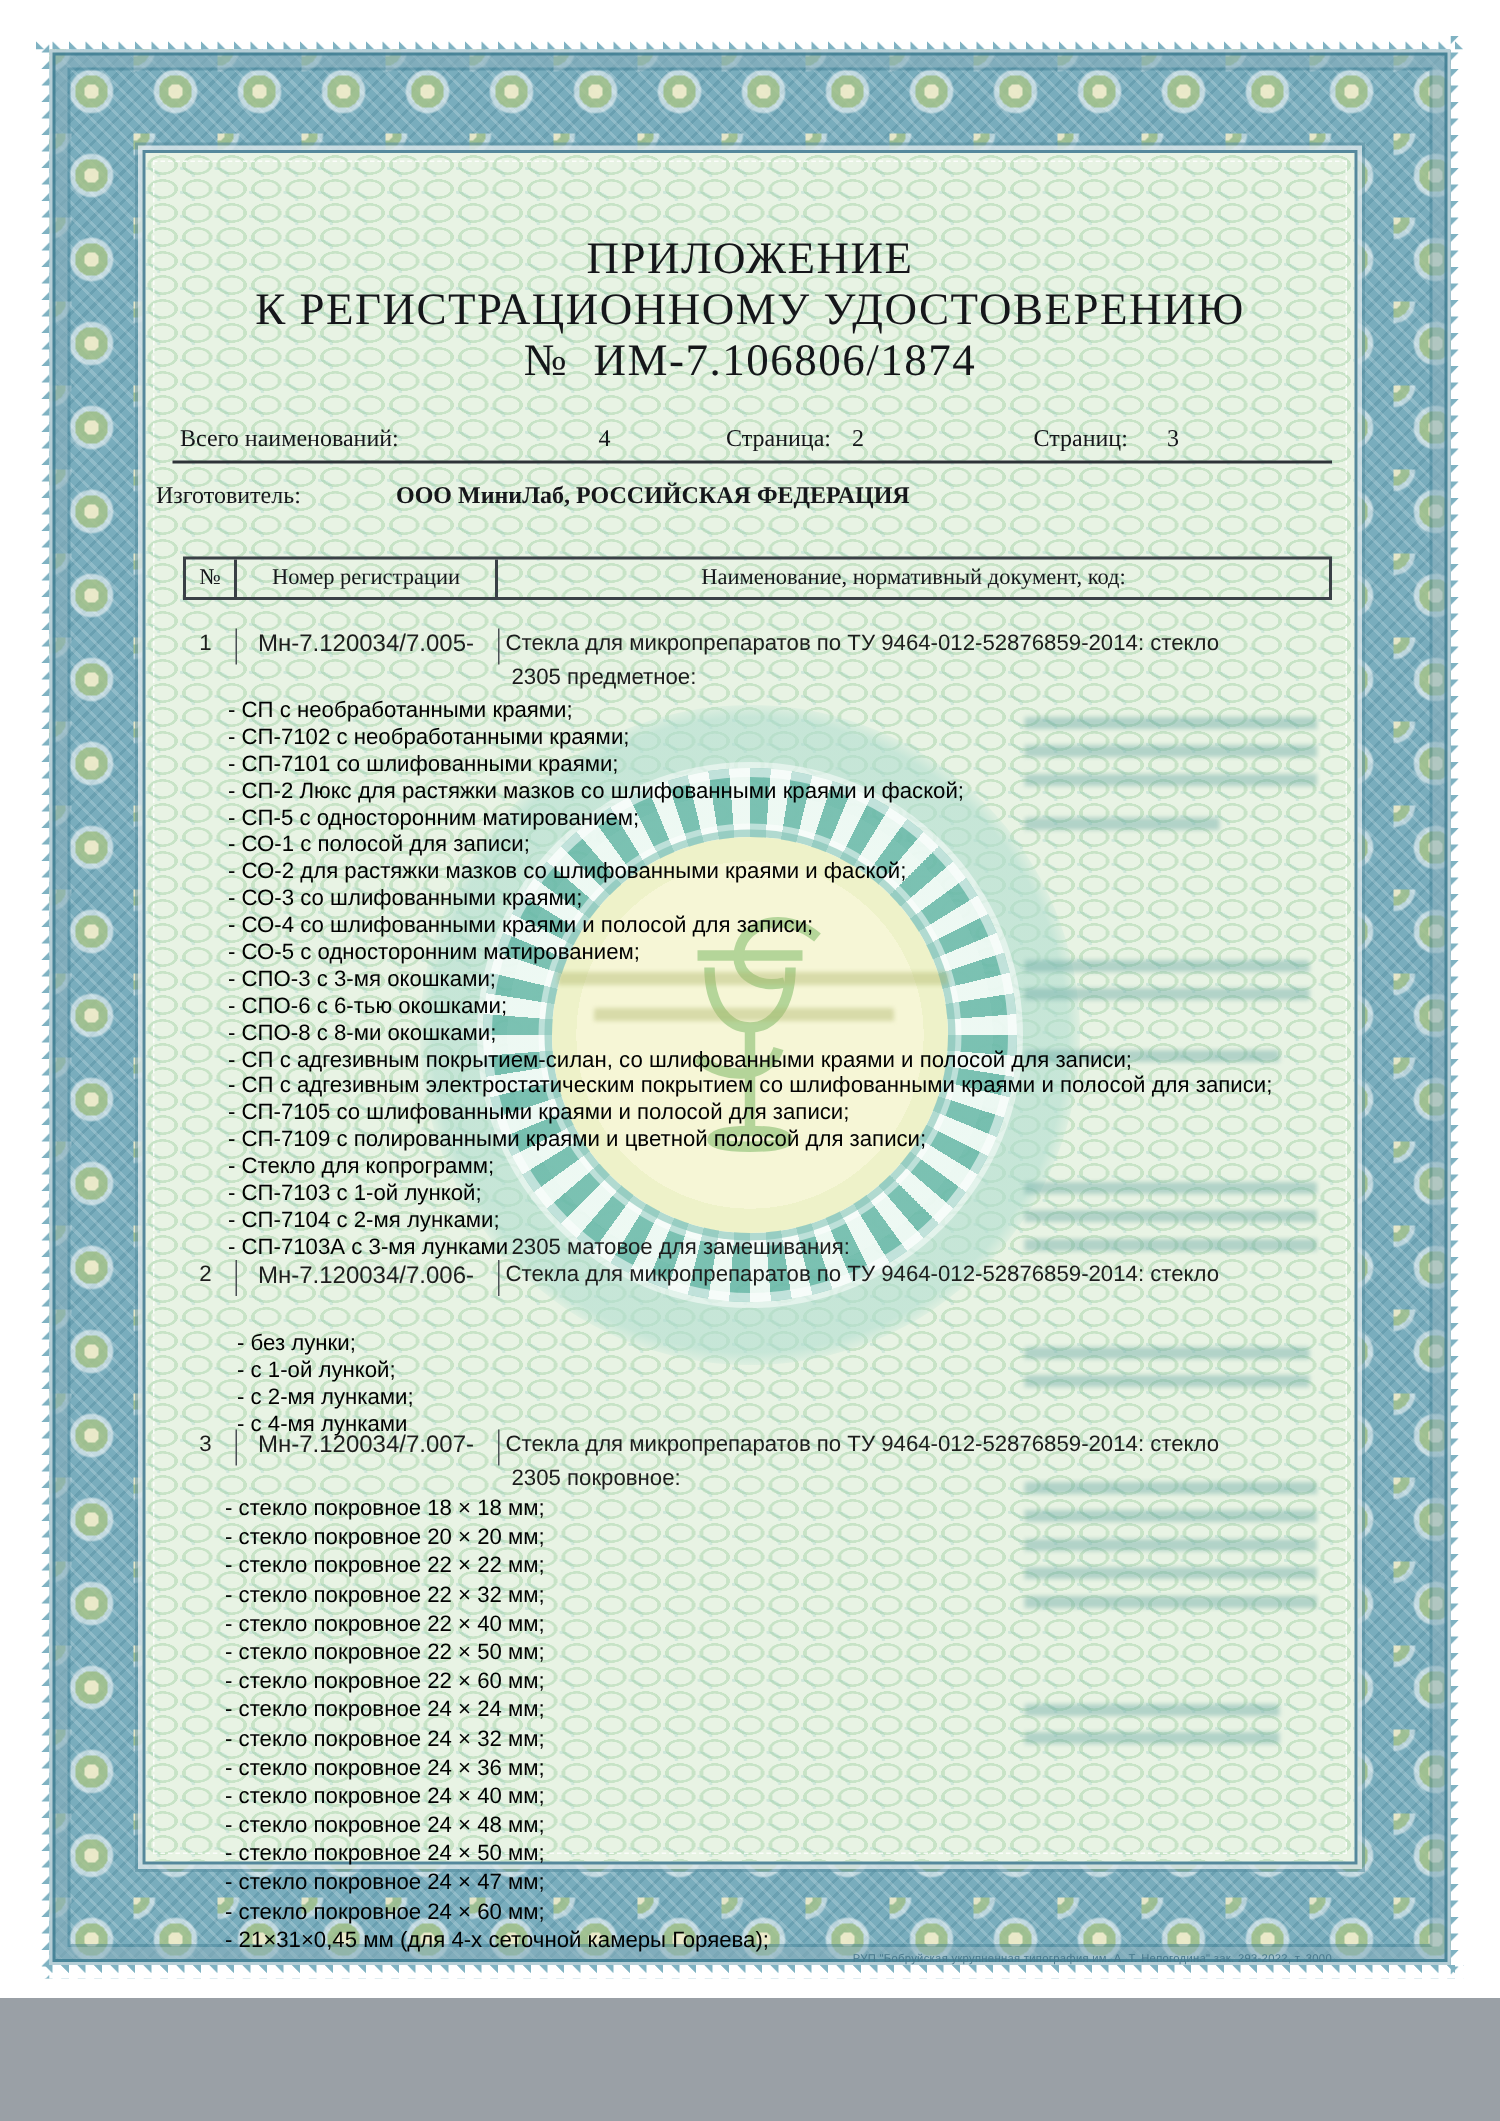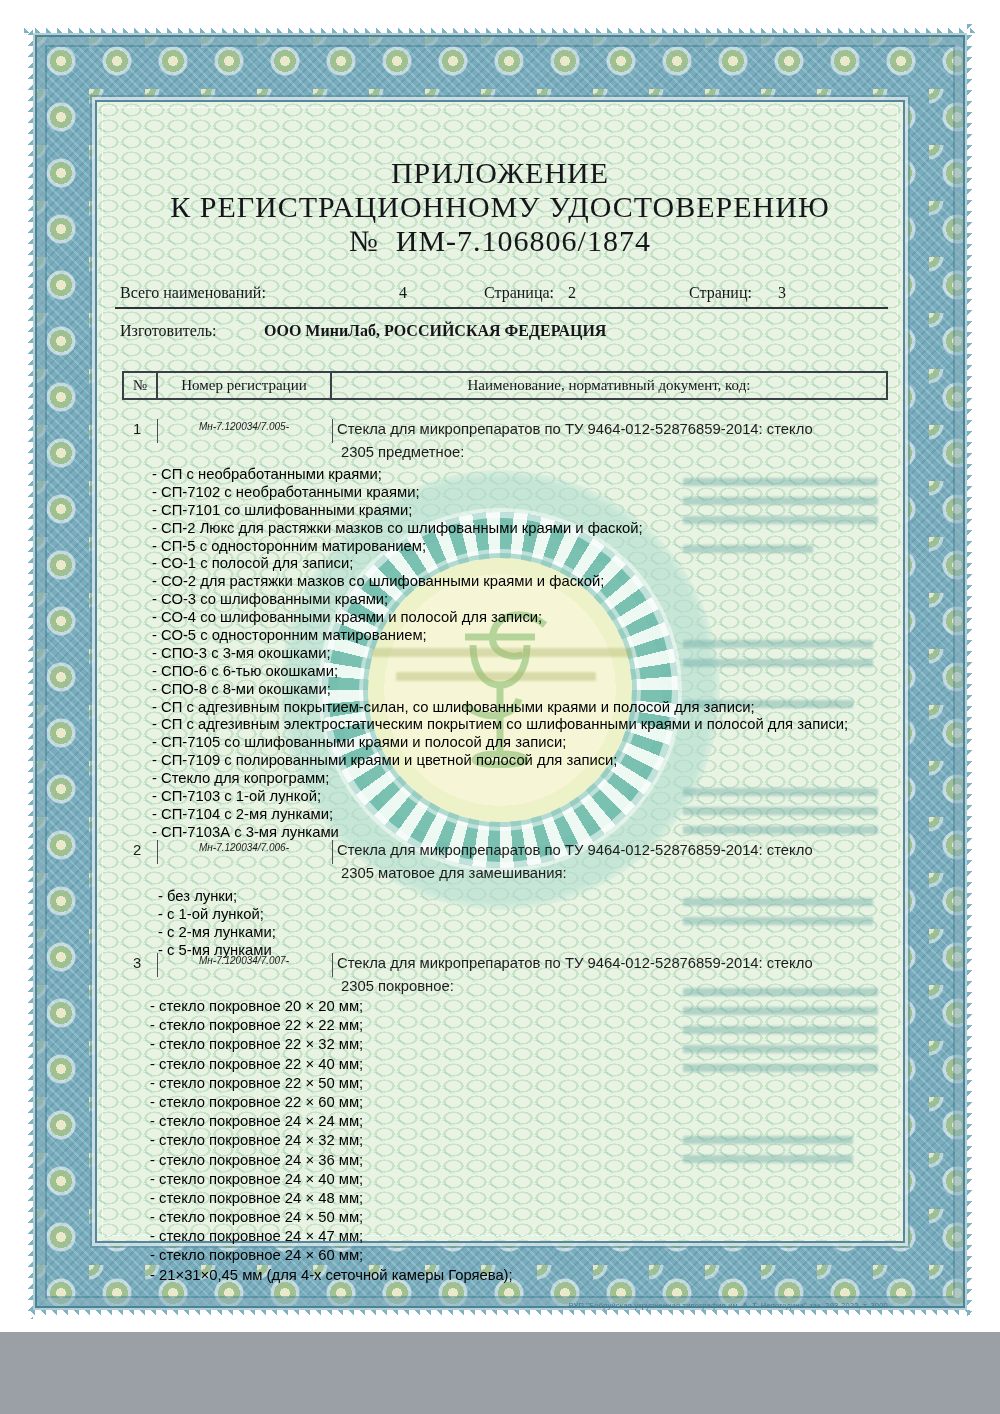--- a/index.html
+++ b/index.html
@@ -55,21 +55,21 @@
     font-size:30px;letter-spacing:1px;color:#15161a;white-space:pre;}
   .meta{position:absolute;font-family:"Liberation Serif",serif;font-size:16px;color:#15161a;white-space:nowrap;}
   .rule{position:absolute;left:115px;width:773px;border-top:2px solid #2e3338;}
   .thead{position:absolute;left:122px;top:371px;width:766px;height:29px;border:2px solid #3a4046;
     display:flex;align-items:center;font-family:"Liberation Serif",serif;font-size:15px;color:#15161a;box-sizing:border-box;}
   .thead .c{height:100%;display:flex;align-items:center;justify-content:center;box-sizing:border-box;}
   .thead .c1{width:34px;border-right:2px solid #3a4046;}
   .thead .c2{width:174px;border-right:2px solid #3a4046;}
   .thead .c3{flex:1;}
   .itemnum{position:absolute;left:126px;width:22px;text-align:center;font-size:14.8px;}
-  .reg{position:absolute;left:158px;width:172px;text-align:center;font-size:10px;white-space:nowrap;font-style:italic;}
+  .reg{position:absolute;left:158px;width:172px;text-align:center;font-size:16px;white-space:nowrap;}
   .desc{position:absolute;left:337px;font-size:14.8px;white-space:nowrap;}
   .desc2{position:absolute;left:341px;font-size:14.8px;white-space:nowrap;}
   .vd{position:absolute;width:1px;height:24px;background:#4a4f55;}
   .ilist{position:absolute;font-size:14.8px;color:#000000;white-space:nowrap;}
   .ilist div{height:17.9px;line-height:17.9px;}
   .ilist.l3 div{height:19.2px;line-height:19.2px;}
   .fineprint{position:absolute;right:112px;top:1301px;font-size:7.5px;color:#47788c;letter-spacing:.2px;white-space:nowrap;}
   .tel{position:absolute;right:118px;top:1381px;font-family:"Liberation Serif",serif;font-size:15.5px;
     font-weight:600;color:#1d2633;white-space:pre;z-index:5;}
 </style>
@@ -116,21 +116,21 @@
     <div class="title" style="top:190px">К РЕГИСТРАЦИОННОМУ УДОСТОВЕРЕНИЮ</div>
     <div class="title" style="top:224px">№  ИМ-7.106806/1874</div>
 
     <div class="meta" style="left:120px;top:284px">Всего наименований:</div>
     <div class="meta" style="left:399px;top:284px">4</div>
     <div class="meta" style="left:484px;top:284px">Страница:</div>
     <div class="meta" style="left:568px;top:284px">2</div>
     <div class="meta" style="left:689px;top:284px">Страниц:</div>
     <div class="meta" style="left:778px;top:284px">3</div>
     <div class="rule" style="top:307px"></div>
-    <div class="meta" style="left:120px;top:322px">Изготовитель:</div>
+    <div class="meta" style="left:104px;top:322px">Изготовитель:</div>
     <div class="meta" style="left:264px;top:322px;font-weight:bold">ООО МиниЛаб, РОССИЙСКАЯ ФЕДЕРАЦИЯ</div>
 
     <div class="thead">
       <div class="c c1">№</div>
       <div class="c c2">Номер регистрации</div>
       <div class="c c3">Наименование, нормативный документ, код:</div>
     </div>
 
     <div class="itemnum" style="top:421px">1</div>
     <div class="vd" style="left:157px;top:419px"></div>
@@ -160,35 +160,36 @@
       <div>- СП-7103 с 1-ой лункой;</div>
       <div>- СП-7104 с 2-мя лунками;</div>
       <div>- СП-7103А с 3-мя лунками</div>
     </div>
 
     <div class="itemnum" style="top:842px">2</div>
     <div class="vd" style="left:157px;top:840px"></div>
     <div class="reg" style="top:842px">Мн-7.120034/7.006-</div>
     <div class="vd" style="left:332px;top:840px"></div>
     <div class="desc" style="top:842px">Стекла для микропрепаратов по ТУ 9464-012-52876859-2014: стекло</div>
-    <div class="desc2" style="top:865px">2305 матовое для замешивания:</div>
+    <div class="desc2" style="top:824px">2305 матовое для замешивания:</div>
     <div class="ilist" style="left:158px;top:888px">
       <div>- без лунки;</div>
       <div>- с 1-ой лункой;</div>
       <div>- с 2-мя лунками;</div>
-      <div>- с 5-мя лунками</div>
+      <div>- с 4-мя лунками</div>
     </div>
 
     <div class="itemnum" style="top:955px">3</div>
     <div class="vd" style="left:157px;top:953px"></div>
     <div class="reg" style="top:955px">Мн-7.120034/7.007-</div>
     <div class="vd" style="left:332px;top:953px"></div>
     <div class="desc" style="top:955px">Стекла для микропрепаратов по ТУ 9464-012-52876859-2014: стекло</div>
     <div class="desc2" style="top:978px">2305 покровное:</div>
     <div class="ilist l3" style="left:150px;top:997px">
+      <div>- стекло покровное 18 × 18 мм;</div>
       <div>- стекло покровное 20 × 20 мм;</div>
       <div>- стекло покровное 22 × 22 мм;</div>
       <div>- стекло покровное 22 × 32 мм;</div>
       <div>- стекло покровное 22 × 40 мм;</div>
       <div>- стекло покровное 22 × 50 мм;</div>
       <div>- стекло покровное 22 × 60 мм;</div>
       <div>- стекло покровное 24 × 24 мм;</div>
       <div>- стекло покровное 24 × 32 мм;</div>
       <div>- стекло покровное 24 × 36 мм;</div>
       <div>- стекло покровное 24 × 40 мм;</div>

